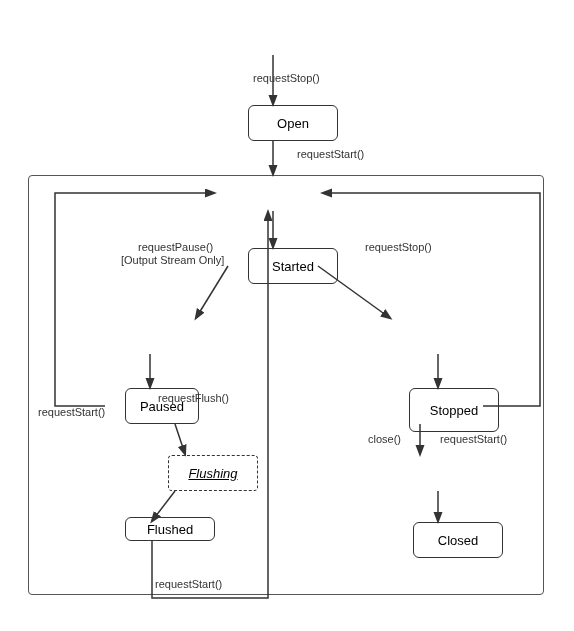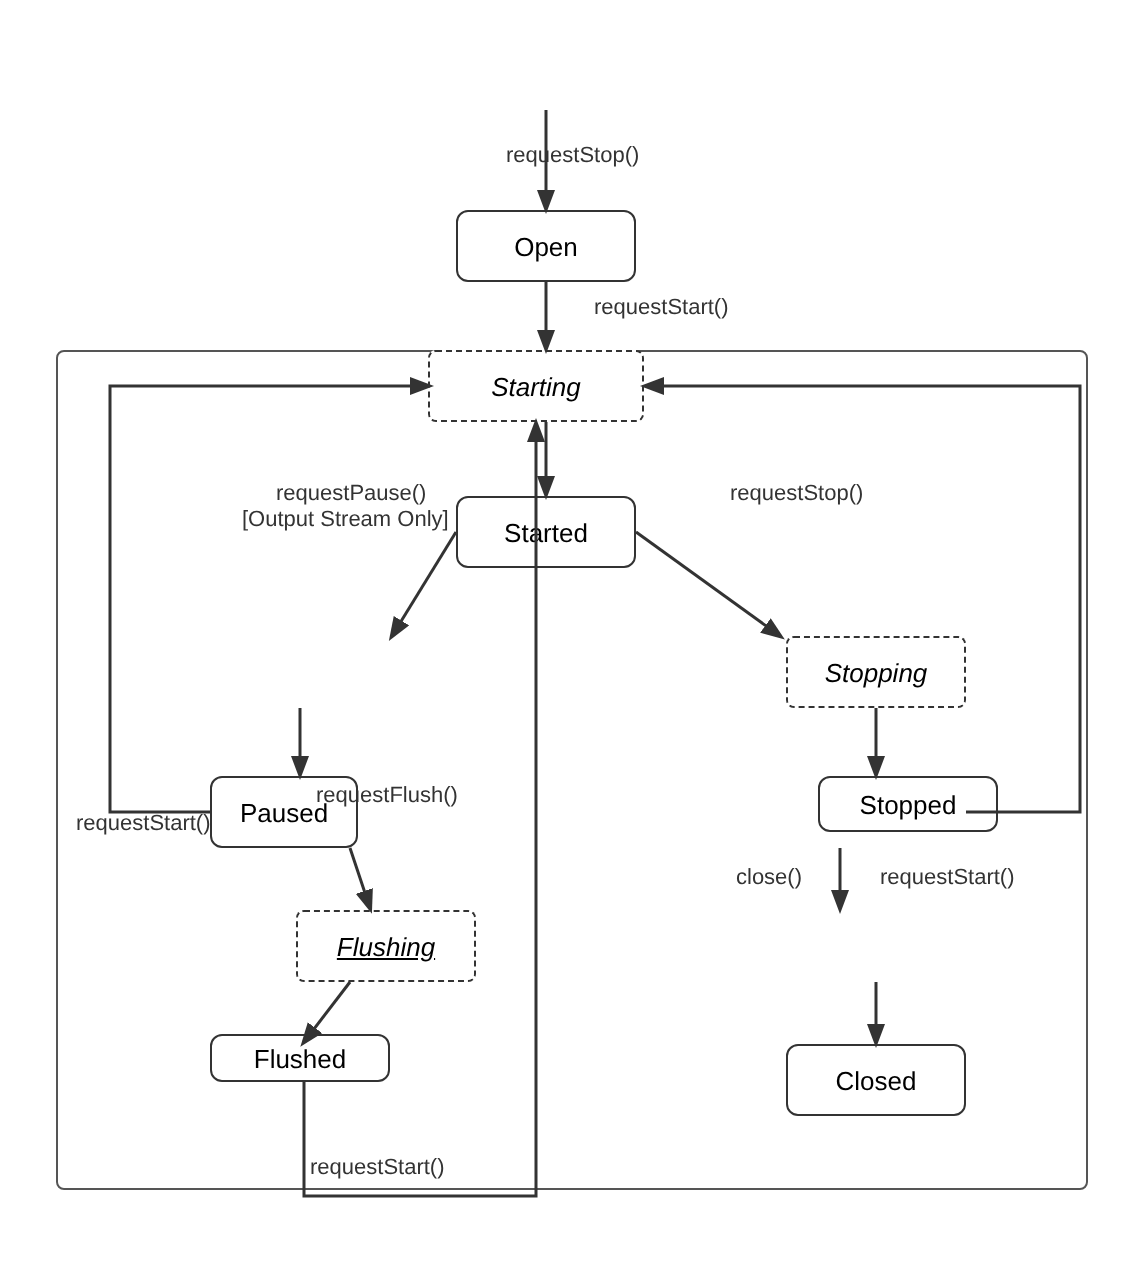--- a/index.html
+++ b/index.html
@@ -19,20 +19,21 @@
     .state-box {
       position: absolute;
       border: 1.5px solid #333;
       border-radius: 6px;
       background: #fff;
       text-align: center;
       display: flex;
       align-items: center;
       justify-content: center;
       font-size: 13px;
+      margin-left: 20px;
     }
     .state-box.dashed {
       border-style: dashed;
       border-radius: 4px;
       font-style: italic;
     }
     .label {
       position: absolute;
       font-size: 11px;
       color: #333;
@@ -56,46 +57,40 @@
 <body>
 
 <div class="diagram">
 
   <div class="outer-border" style="left:28px; top:175px; width:516px; height:420px;"></div>
 
   <div class="state-box" style="left:228px; top:105px; width:90px; height:36px;">
     <span>Open</span>
   </div>
 
-  <div class="state-box dashed" style="left:214px; top:175px; width:108px; height:36px;">
-    <span>Starting</span>
-  </div>
 
   <div class="state-box" style="left:228px; top:248px; width:90px; height:36px;">
     <span>Started</span>
   </div>
 
 
   <div class="state-box" style="left:105px; top:388px; width:74px; height:36px;">
     <span>Paused</span>
   </div>
 
   <div class="state-box dashed" style="left:148px; top:455px; width:90px; height:36px;text-decoration:underline;">
     <span>Flushing</span>
   </div>
 
   <div class="state-box" style="left:105px; top:517px; width:90px; height:24px;">
     <span>Flushed</span>
   </div>
 
-  <div class="state-box dashed" style="left:393px; top:318px; width:90px; height:36px;">
-    <span>Stopping</span>
-  </div>
 
-  <div class="state-box" style="left:409px; top:388px; width:90px; height:28px;">
+  <div class="state-box" style="left:389px; top:388px; width:90px; height:44px;">
     <span>Stopped</span>
   </div>
 
 
   <div class="state-box" style="left:393px; top:522px; width:90px; height:36px;">
     <span>Closed</span>
   </div>
 
   <div class="label" style="left:253px; top:72px;">
     <span>requestStop()</span>

